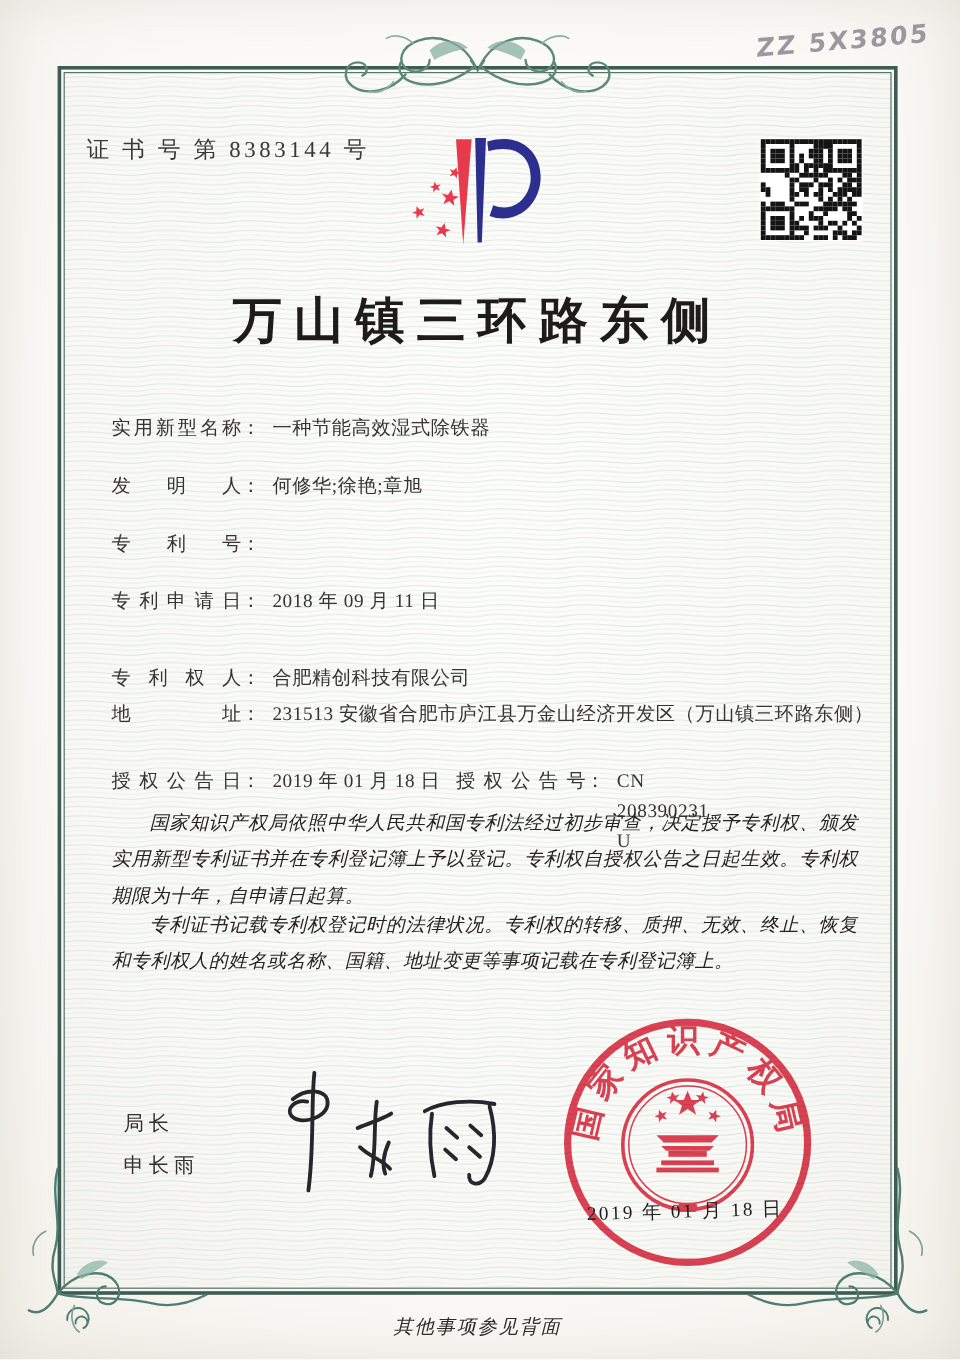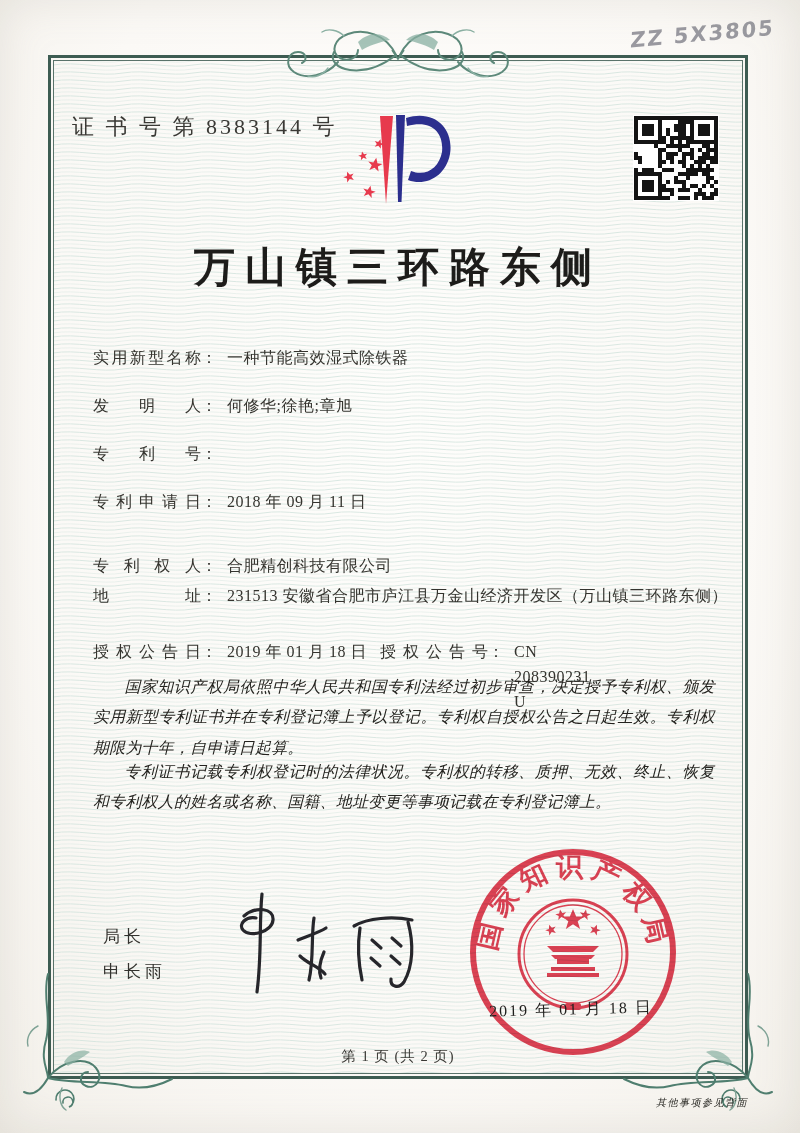--- a/index.html
+++ b/index.html
@@ -17,21 +17,21 @@
   
   .frame-outer{position:absolute;left:48px;top:55px;width:700px;height:1024px;
     border:3px solid var(--frame_green);}
   .frame-inner{position:absolute;inset:2px;border:1px solid var(--frame_green);opacity:.85}
   .guilloche{position:absolute;left:53px;top:61px;width:690px;height:1012px;}
   
   .pencil{position:absolute;left:630px;top:22px;font-family:"DejaVu Sans",sans-serif;
     font-size:21px;color:var(--pencil_gray);transform:rotate(-5deg) skewX(-8deg);
     letter-spacing:2px;font-weight:bold;opacity:.8}
   
-  .certno{position:absolute;left:72px;top:112px;font-size:22px;letter-spacing:3px;color:#3a3935}
+  .certno{position:absolute;left:72px;top:112px;font-size:19px;letter-spacing:3px;color:#3a3935}
   .logo{position:absolute;left:336px;top:112px}
   .qr{position:absolute;left:633px;top:115px;padding:1px;background:#fff}
   .qr-grid{display:grid;grid-template-columns:repeat(21,4px);grid-auto-rows:4px}
   .qcell{width:4px;height:4px}
   .qcell.on{background:#141414}
   .title{position:absolute;left:48px;top:240px;width:700px;text-align:center;
     font-size:41px;font-weight:600;letter-spacing:10px;color:#1d1c1a}
   
   .field-row{position:absolute;left:93px;display:flex;font-size:16px;color:#35342f;
     align-items:flex-end;line-height:1.55}
@@ -46,22 +46,22 @@
   .sig-title{position:absolute;left:103px;top:925px;font-size:17px;letter-spacing:4px;color:#33322e}
   .sig-name{position:absolute;left:103px;top:960px;font-size:17px;letter-spacing:4px;color:#33322e}
   .sig-svg{position:absolute;left:226px;top:888px;width:210px;height:115px}
   .seal{position:absolute;left:467px;top:846px;width:212px;height:212px;
     mix-blend-mode:multiply;opacity:.92}
   .seal-date{position:absolute;left:489px;top:999px;width:200px;font-size:16px;
     letter-spacing:2px;color:#1f1e1c;transform:rotate(-1.5deg)}
   
   .page-no{position:absolute;left:48px;top:1047px;width:700px;text-align:center;
     font-size:14.5px;color:#3a3935;letter-spacing:1px}
-  .back-note{position:absolute;left:48px;top:1096px;width:700px;text-align:right;
-    font-size:10px;font-style:italic;color:#2b2a26;letter-spacing:1.5px}
+  .back-note{position:absolute;left:48px;top:1096px;width:700px;text-align:center;
+    font-size:16px;font-style:italic;color:#2b2a26;letter-spacing:1.5px}
   .orn{position:absolute}
 </style>
 </head>
 <body>
 
 <div class="photo">
 
   <svg class="guilloche" aria-hidden="true">
     <defs>
       <pattern id="gw1" width="140" height="8" patternUnits="userSpaceOnUse">
@@ -655,16 +655,15 @@
       <path d="M80,100 L132,100 L126,106 L86,106 Z"></path>
       <path d="M84,109 L128,109 L124,113 L88,113 Z"></path>
       <rect x="90" y="113" width="32" height="5"></rect>
       <rect x="84" y="121" width="44" height="4"></rect>
       <rect x="80" y="127" width="52" height="4"></rect>
       <rect x="98" y="157" width="16" height="7" rx="2"></rect>
     </g>
   </svg>
   <div class="seal-date">2019 年 01 月 18 日</div>
 
-  <div class="page-no">第 1 页 (共 2 页)</div>
   <div class="back-note">其他事项参见背面</div>
 
 </div>
 
 </body></html>

